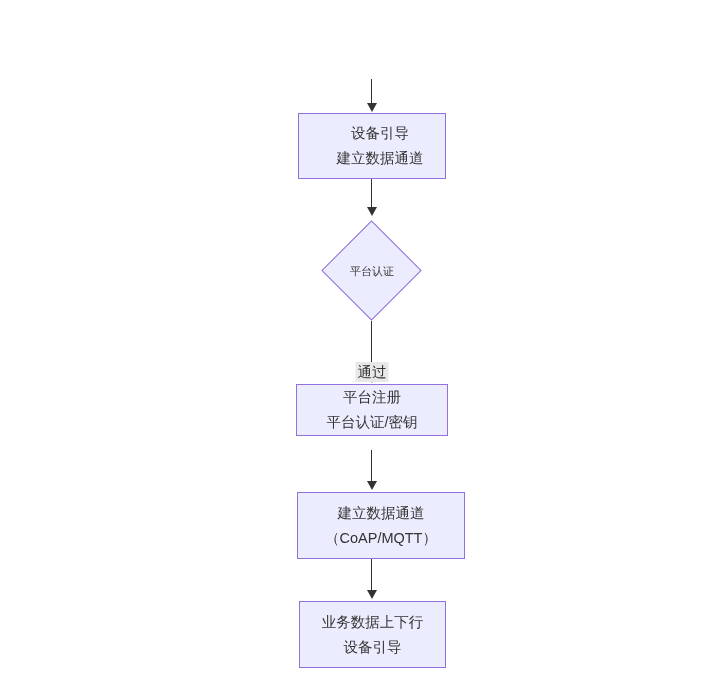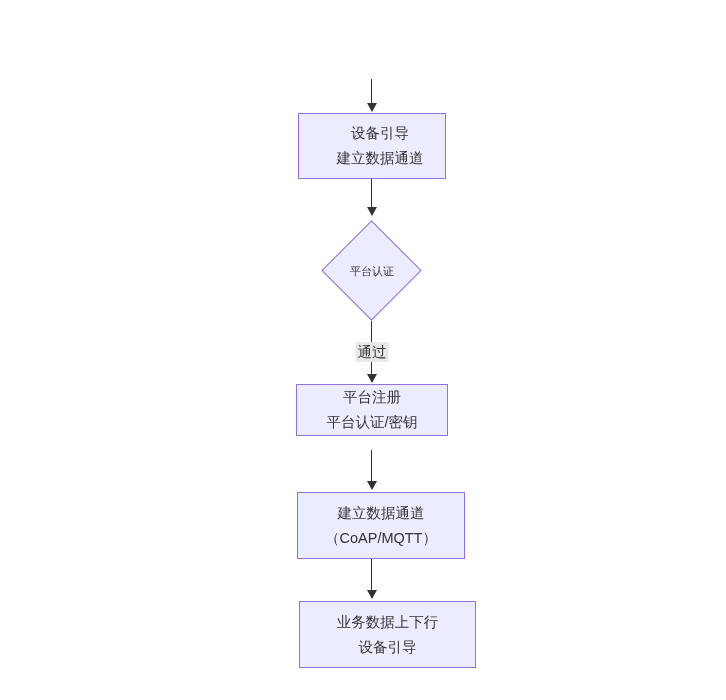--- a/index.html
+++ b/index.html
@@ -66,20 +66,21 @@
   }
   .edge-label {
     position: absolute;
     transform: translate(-50%, -50%);
     background: #e8e8e8;
     color: #333333;
     font-size: 14.5px;
     line-height: 18px;
     padding: 1px 2px;
     white-space: nowrap;
+    margin-top: 20px;
   }
 </style>
 </head>
 <body>
 
 <div id="canvas">
 
 
   <div class="arrow-line" style="left:371px; top:79px; height:24px;"></div>
   <div class="arrow-head" style="left:367px; top:103px;"></div>
@@ -108,18 +109,18 @@
   <div class="arrow-head" style="left:367px; top:481px;"></div>
 
   <div class="node" style="left:297px; top:492px; width:168px; height:67px;">
     <span>建立数据通道</span>
     <span>（CoAP/MQTT）</span>
   </div>
 
   <div class="arrow-line" style="left:371px; top:559px; height:31px;"></div>
   <div class="arrow-head" style="left:367px; top:590px;"></div>
 
-  <div class="node" style="left:299px; top:601px; width:177px; height:67px;">
+  <div class="node" style="left:299px; top:601px; width:147px; height:67px;">
     <span>业务数据上下行</span>
     <span>设备引导</span>
   </div>
 
 </div>
 
 </body></html>

